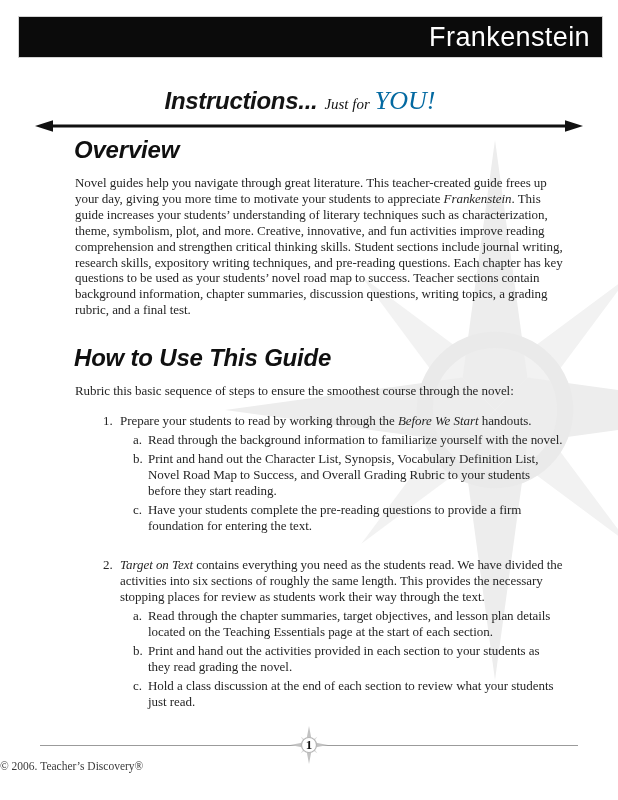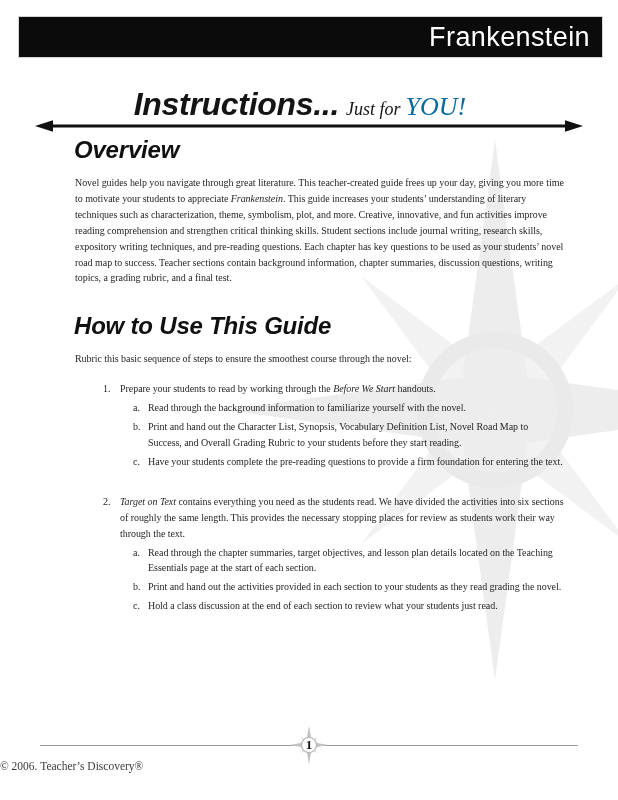--- a/index.html
+++ b/index.html
@@ -20,40 +20,40 @@
     color:#ffffff; font-family:"Liberation Sans", sans-serif;
     font-size:27px; letter-spacing:0.4px; font-weight:400;
   }
   
   .title-row {
     position:absolute; left:0; right:18px; top:86px; text-align:center;
     white-space:nowrap;
   }
   .title-row .t-main {
     font-family:"Liberation Sans", sans-serif; font-style:italic; font-weight:700;
-    font-size:32px; color:#141414; letter-spacing:-0.3px;text-align:center;
+    font-size:24px; color:#141414; letter-spacing:-0.3px;text-align:center;
   }
   .title-row .t-mid {
     font-family:"Liberation Serif", serif; font-style:italic;
-    font-size:18px; color:#141414; margin:0 5px 0 7px;
+    font-size:15px; color:#141414; margin:0 5px 0 7px;
   }
   .title-row .t-end {
     font-family:"Liberation Serif", serif; font-style:italic;
     font-size:26px; color:#0369a1;
   }
   .arrow-svg { position:absolute; left:35px; top:119px; }
   
   .content { position:absolute; left:75px; top:136px; width:489px; }
   .section-heading {
     font-family:"Liberation Sans", sans-serif; font-style:italic; font-weight:700;
     font-size:24px; color:#101010; margin:0 0 11px -1px; letter-spacing:-0.2px;
   }
   .section-heading.howto { margin-top:26px; }
   .body-text, .step, .sub {
-    font-size:10px; line-height:15.9px; color:#262626; letter-spacing:-0.05px;
+    font-size:13px; line-height:15.9px; color:#262626; letter-spacing:-0.05px;
   }
   .overview-para { margin:0 0 6px 0; }
   .intro-line { margin:0 0 11px 0; }
   .step { display:flex; padding-left:28px; margin-top:14px; }
   .step.second { margin-top:24px; }
   .step-num { width:17px; flex:none; }
   .step-body { flex:1; }
   .sub { display:flex; margin-left:13px; margin-top:3px; }
   .sub-letter { width:15px; flex:none; }
   .sub-text { flex:1; }

